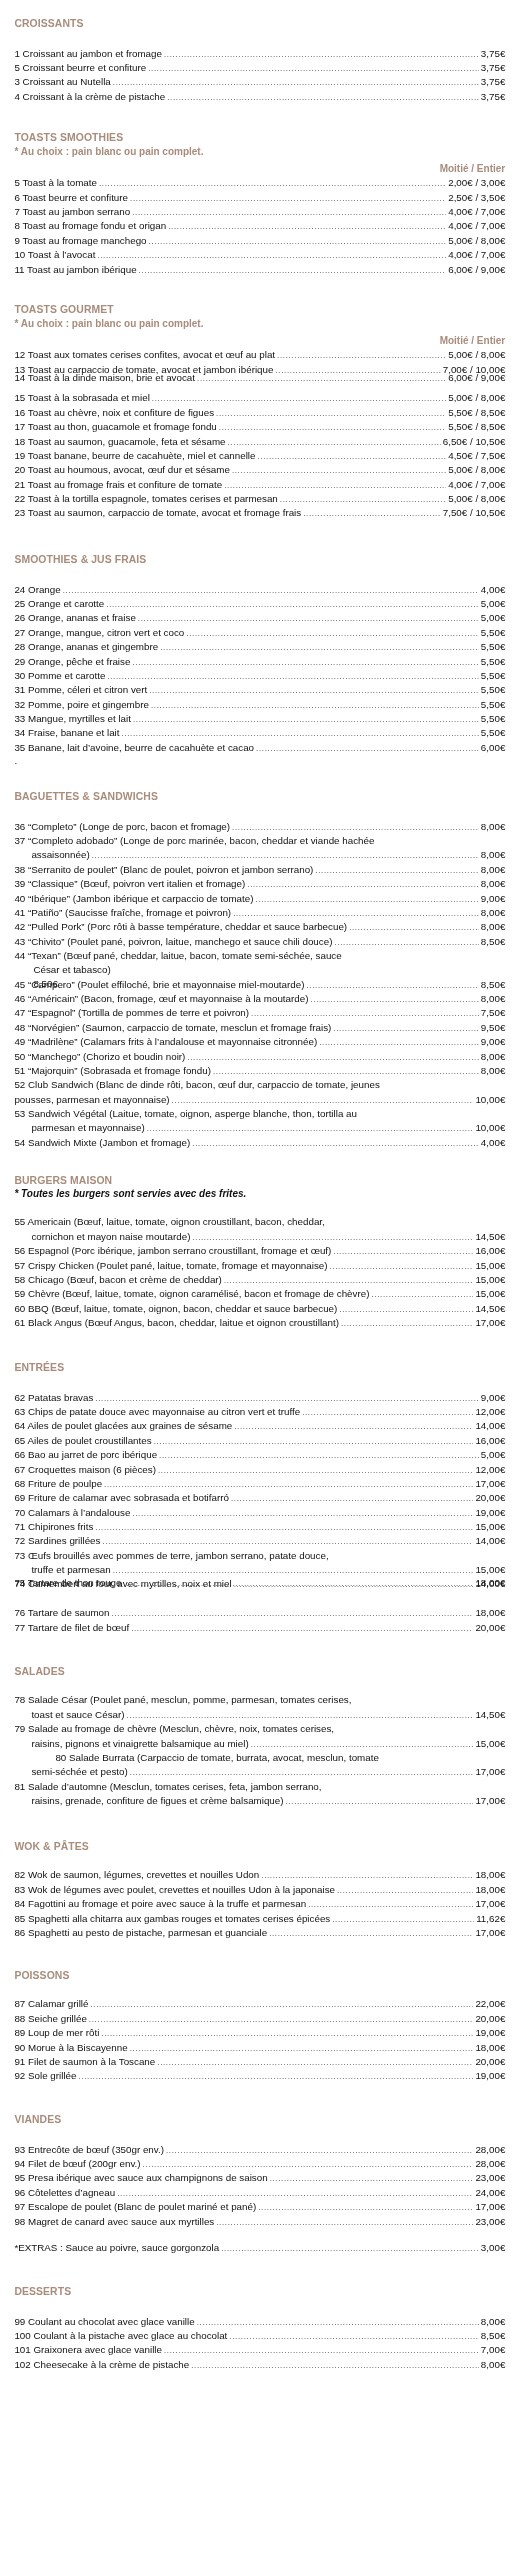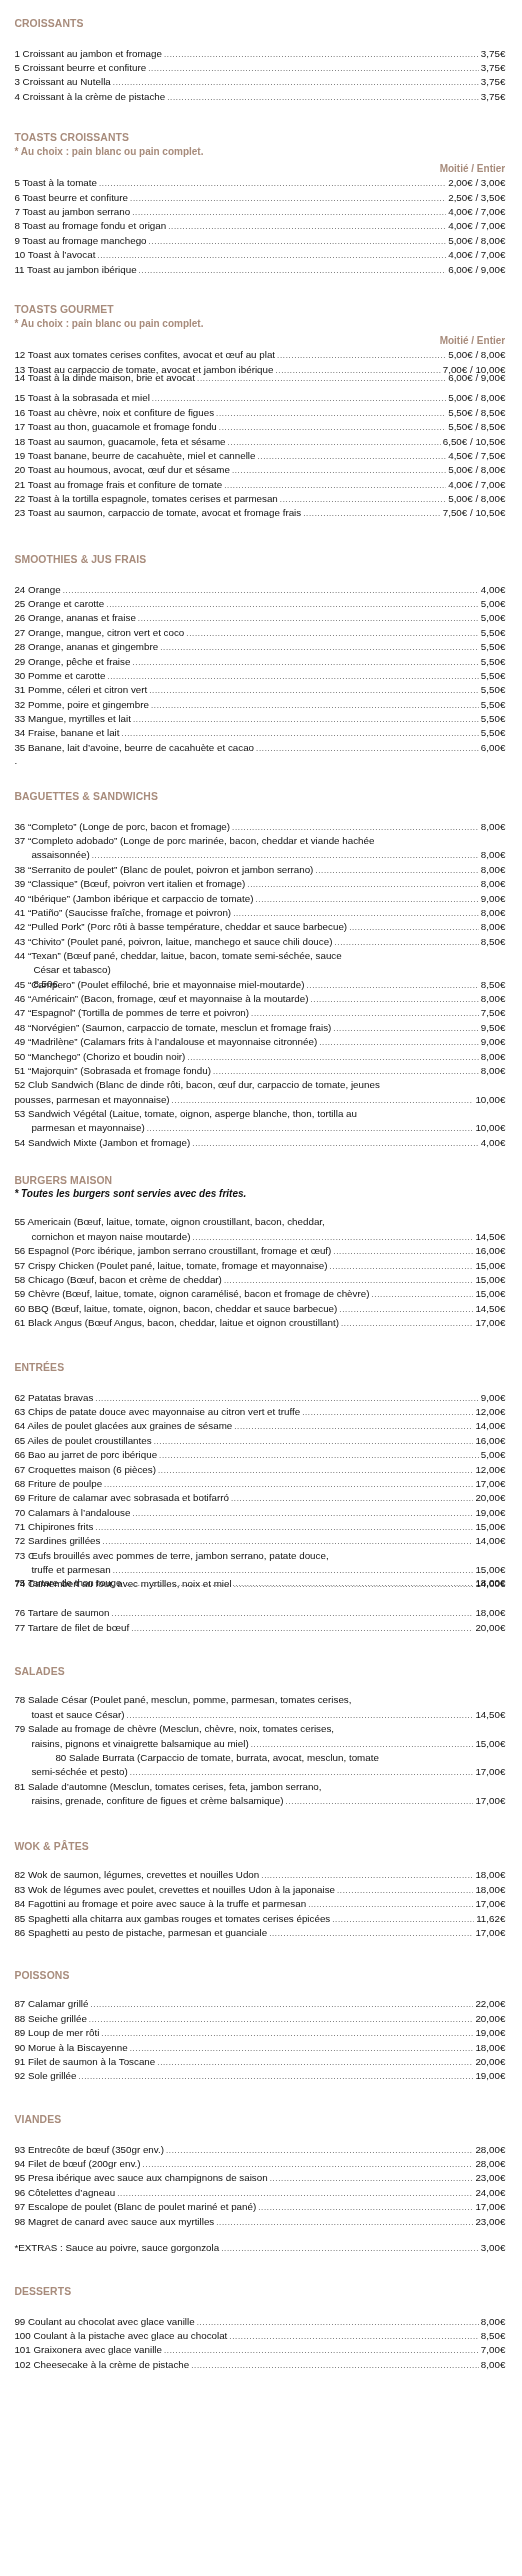--- a/index.html
+++ b/index.html
@@ -72,21 +72,21 @@
         <span class="price">3,75€</span>
       </div>
     <div class="row" style="top:72px;">
         <span class="label">4 Croissant à la crème de pistache</span>
         <span class="dots"></span>
         <span class="price">3,75€</span>
       </div>
   </div>
 
   <div class="section" style="top:132px;">
-    <div class="sec-title" style="top:0;">TOASTS CROISSANTS</div>
+    <div class="sec-title" style="top:0;">TOASTS SMOOTHIES</div>
     <div class="sec-note" style="top:14.4px;">* Au choix : pain blanc ou pain complet.</div>
     <div class="col-head" style="top:31px;">Moitié / Entier</div>
     <div class="row" style="top:44px;">
         <span class="label">5 Toast à la tomate</span>
         <span class="dots"></span>
         <span class="price">2,00€ / 3,00€</span>
       </div>
     <div class="row" style="top:59px;">
         <span class="label">6 Toast beurre et confiture</span>
         <span class="dots"></span>

